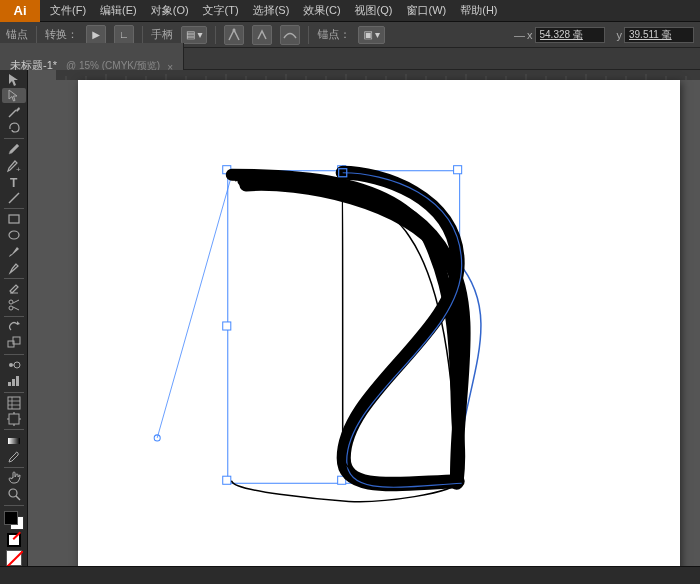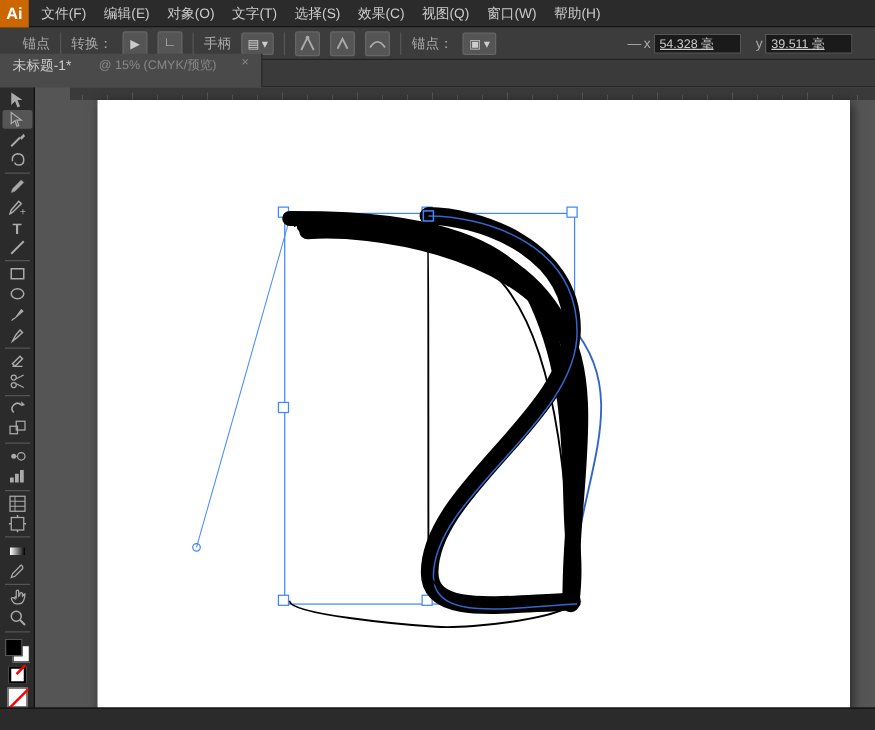--- a/index.html
+++ b/index.html
@@ -16,21 +16,21 @@
 
     
     #menu-bar {
       display: flex;
       align-items: center;
       background: #2b2b2b;
       height: 22px;
       border-bottom: 1px solid #111;
     }
     #app-logo {
-      width: 23px;
+      width: 40px;
       height: 22px;
       background: #cc6600;
       display: flex;
       align-items: center;
       justify-content: center;
       font-weight: bold;
       font-size: 13px;
       color: #fff;
       flex-shrink: 0;
     }
@@ -47,21 +47,21 @@
       border-radius: 2px;
     }
 
     
     #toolbar-anchor {
       display: flex;
       align-items: center;
       background: #3c3c3c;
       height: 26px;
       border-bottom: 1px solid #222;
-      padding: 0 18px;
+      padding: 0 6px;
       gap: 8px;
     }
     .toolbar-label {
       color: #aaa;
       font-size: 11px;
     }
     .toolbar-btn {
       width: 20px;
       height: 20px;
       background: #555;
@@ -114,27 +114,27 @@
     
     #tab-bar {
       display: flex;
       align-items: center;
       background: #3a3a3a;
       height: 22px;
       border-bottom: 1px solid #222;
     }
     .tab {
       display: flex;
-      align-items: flex-start;
+      align-items: flex-end;
       padding: 2px 10px;
       background: #4a4a4a;
       border-right: 1px solid #222;
       font-size: 11px;
       color: #ccc;
-      gap: 20px;
+      gap: 7px;
       height: 32px;
     }
     .tab-close {
       color: #888;
       font-size: 10px;
       cursor: pointer;
     }
 
     
     #main-area {

